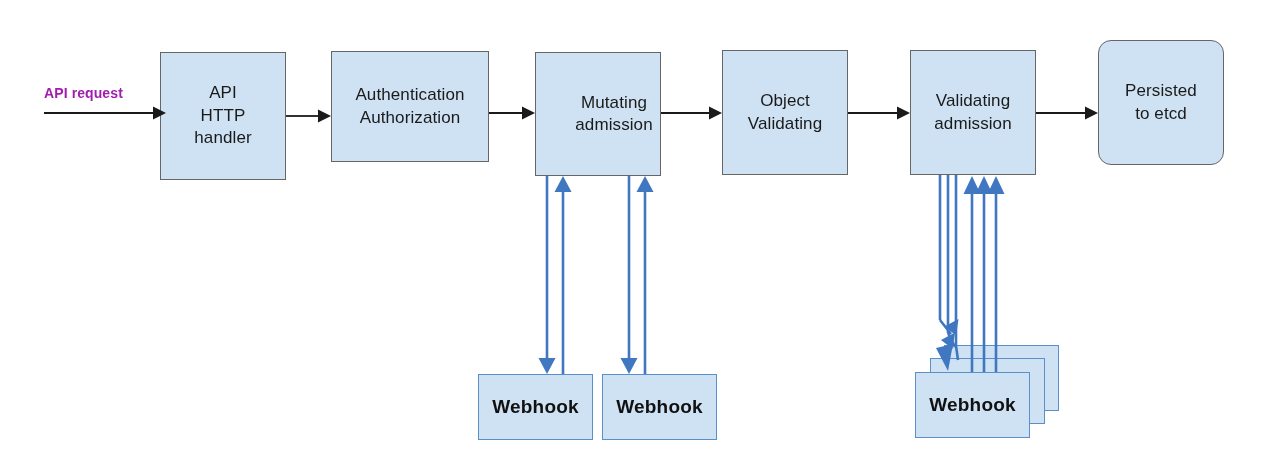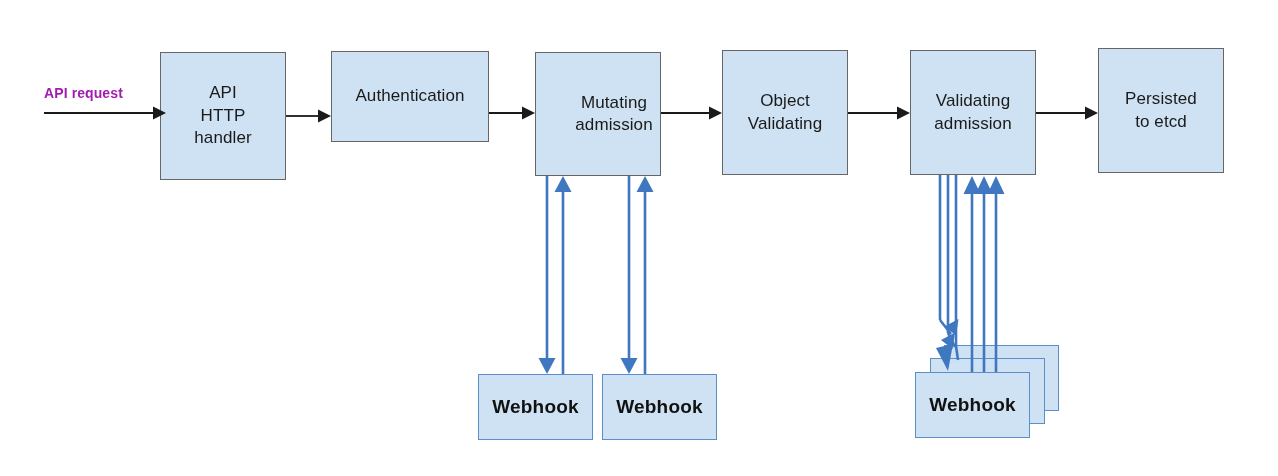--- a/index.html
+++ b/index.html
@@ -92,23 +92,24 @@
   <div class="flow-label" style="left:44px; top:85px;">API request</div>
 
   <div class="node" style="left:160px; top:52px; width:126px; height:128px;">
     <span class="lines">
       <span>API</span>
       <span>HTTP</span>
       <span>handler</span>
     </span>
   </div>
 
-  <div class="node" style="left:331px; top:51px; width:158px; height:91px;">
+  <div class="node" style="left:331px; top:51px; width:158px; height:111px;">
     <span class="lines">
       <span>Authentication</span>
+      <span>Authorization</span>
     </span>
   </div>
 
   <div class="node" style="left:535px; top:52px; width:126px; height:124px;padding-left:32px;">
     <span class="lines">
       <span>Mutating</span>
       <span>admission</span>
     </span>
   </div>
 
@@ -119,21 +120,21 @@
     </span>
   </div>
 
   <div class="node" style="left:910px; top:50px; width:126px; height:125px;">
     <span class="lines">
       <span>Validating</span>
       <span>admission</span>
     </span>
   </div>
 
-  <div class="node" style="left:1098px; top:48px; width:126px; height:125px;">
+  <div class="node" style="left:1098px; top:40px; width:126px; height:125px;border-radius:13px;">
     <span class="lines">
       <span>Persisted</span>
       <span>to etcd</span>
     </span>
   </div>
 
   <div class="webhook" style="left:478px; top:374px; width:115px; height:66px;">
     <span>Webhook</span>
   </div>
 

